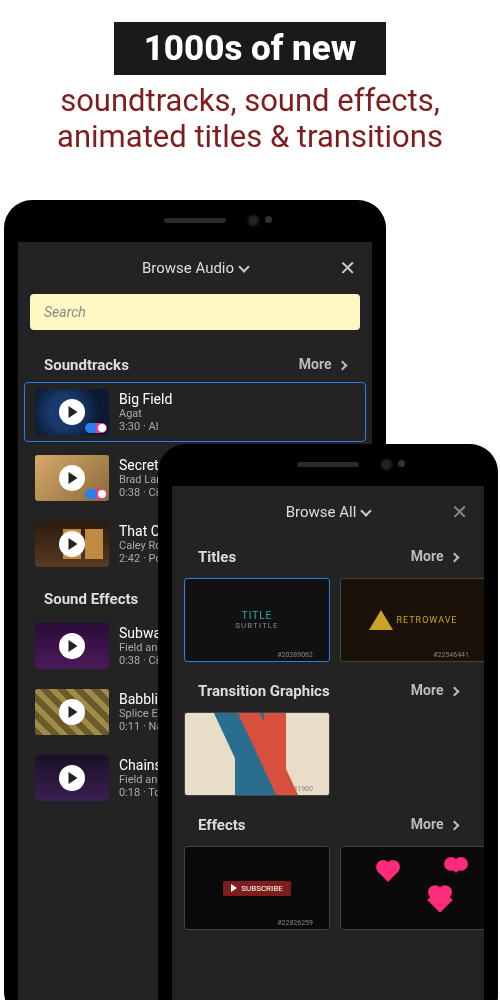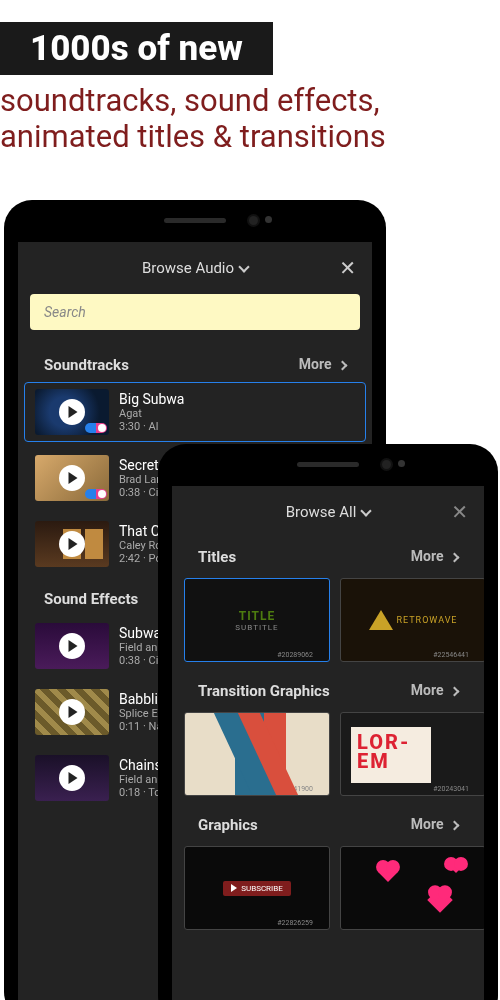--- a/index.html
+++ b/index.html
@@ -3,21 +3,21 @@
 <meta charset="utf-8">
 <style>
   * { box-sizing: border-box; margin: 0; padding: 0; }
   body {
     width: 500px; height: 1000px;
     background: #fff;
     font-family: -apple-system, "Segoe UI", Roboto, Arial, sans-serif;
     overflow: hidden;
     position: relative;
   }
-  .hero { text-align: left; padding-top: 22px; }
+  .hero { text-align: center; padding-top: 22px; }
   .hero-black {
     display: inline-block;
     background: #1a1a1a;
     color: #fff;
     font-weight: 800;
     font-size: 35px;
     padding: 6px 30px;
   }
   .hero-sub {
     font-size: 31px;
@@ -137,21 +137,21 @@
   .cards-row { display: flex; gap: 10px; padding: 4px 12px 10px; }
   .card {
     width: 146px; height: 84px; border-radius: 3px;
     border: 1px solid #444; flex-shrink: 0; position: relative; overflow: hidden;
     background:#111;
   }
   .card.sel { border-color: #2680eb; }
   .card .id { position:absolute; bottom:2px; right:16px; font-size:7px; color:#888; }
 
   .card-title { background:#111; display:flex; flex-direction:column; align-items:center; justify-content:center; }
-  .card-title .t1 { font-size:12px; font-weight:700; color:#4d7c0f; letter-spacing:1px; }
+  .card-title .t1 { font-size:10px; font-weight:400; color:#14b8a6; letter-spacing:1px; }
   .card-title .t2 { font-size:8px; color:#888; letter-spacing:1px; }
 
   .card-retro { background:#1a1208; display:flex; align-items:center; justify-content:center; }
   .card-retro .tri { width:0; height:0; border-left:12px solid transparent; border-right:12px solid transparent; border-bottom:20px solid #c9a227; }
   .card-retro .txt { font-size:9px; color:#c9a227; margin-left:4px; letter-spacing:1px; }
 
   .card-trans1 { background: linear-gradient(90deg,#e8ddc8 0 35%, #2a6e8f 35% 55%, #d94f3d 55% 70%, #e8ddc8 70%); }
   .card-trans1::before { content:""; position:absolute; left:33%; top:0; bottom:0; width:30px; background:#2a6e8f; transform: skewX(25deg); }
   .card-trans1::after { content:""; position:absolute; left:50%; top:0; bottom:0; width:22px; background:#d94f3d; transform: skewX(25deg); }
 
@@ -196,21 +196,21 @@
         <span>Soundtracks</span>
         <span class="more"><span>More</span> <span class="chev-right"></span></span>
       </div>
 
       <div class="track selected">
         <div class="thumb th-bigshot">
             <div class="play"></div>
             <div class="toggle"></div>
           </div>
         <div class="meta">
-            <div class="title">Big Subwa</div>
+            <div class="title">Big Field</div>
             <div class="artist">Agat</div>
             <div class="dur">3:30 · Al</div>
           </div>
       </div>
       <div class="track">
         <div class="thumb th-secret">
             <div class="play"></div>
             <div class="toggle"></div>
           </div>
         <div class="meta">
@@ -298,28 +298,24 @@
       </div>
 
       <div class="section-head">
         <span>Transition Graphics</span>
         <span class="more"><span>More</span> <span class="chev-right"></span></span>
       </div>
       <div class="cards-row">
         <div class="card card-trans1">
             <div class="id">#21941900</div>
           </div>
-        <div class="card card-lorem">
-          <div class="box">LOR-EM</div>
-          <div class="id">#20243041</div>
-        </div>
-      </div>
-
-      <div class="section-head">
-        <span>Graphics</span>
+      </div>
+
+      <div class="section-head">
+        <span>Effects</span>
         <span class="more"><span>More</span> <span class="chev-right"></span></span>
       </div>
       <div class="cards-row">
         <div class="card card-sub">
           <div class="pill">SUBSCRIBE</div>
           <div class="id">#22826259</div>
         </div>
         <div class="card card-hearts">
           <div class="heart" style="left:40px; top:18px"></div>
           <div class="heart" style="left:90px; top:44px; width:18px;height:18px"></div>

